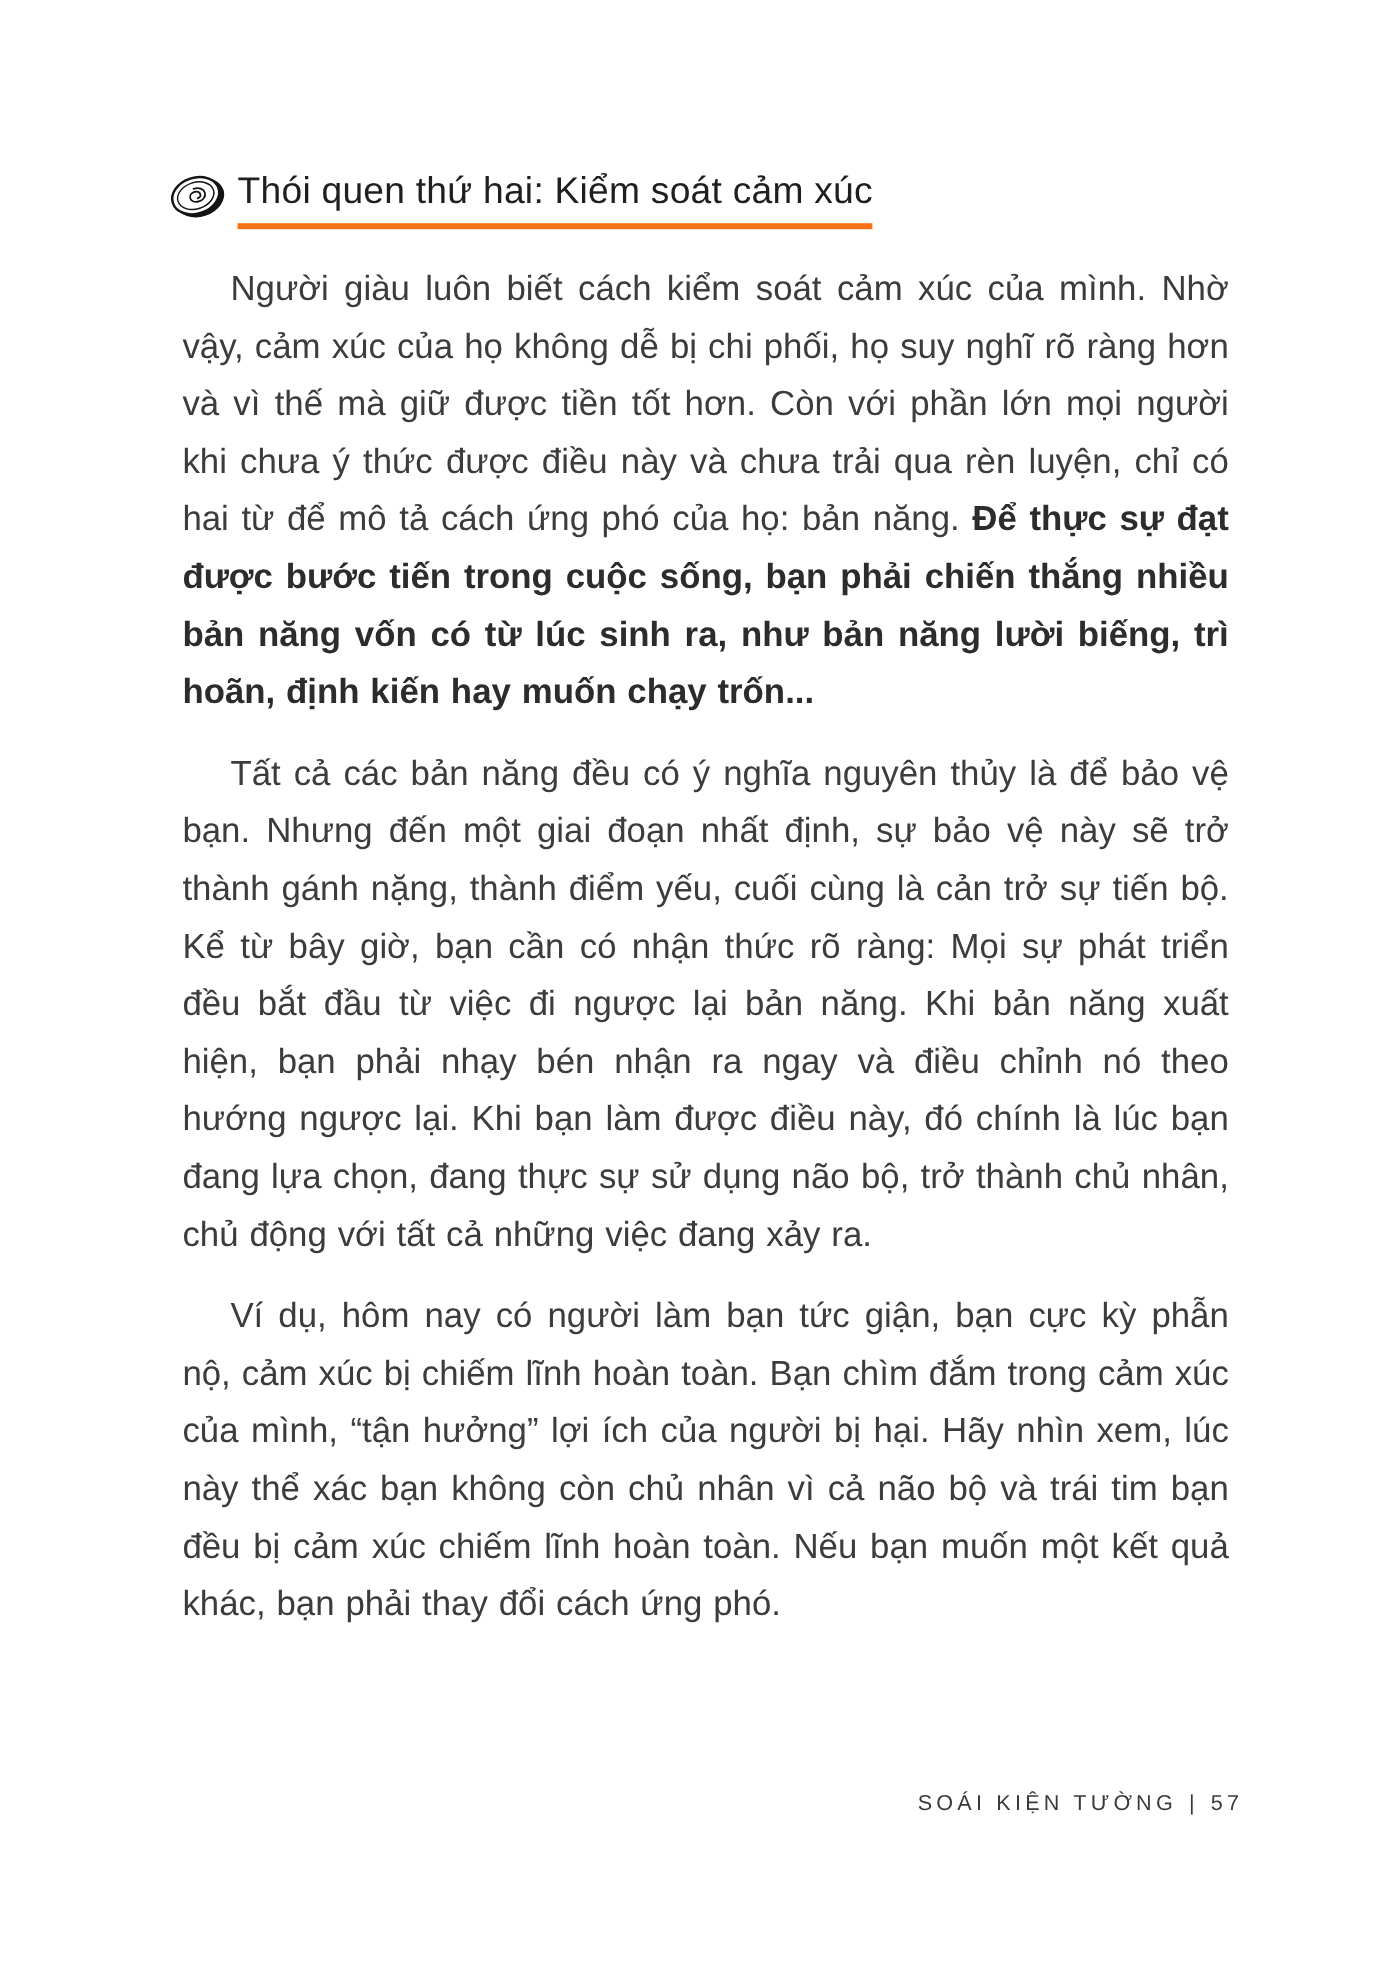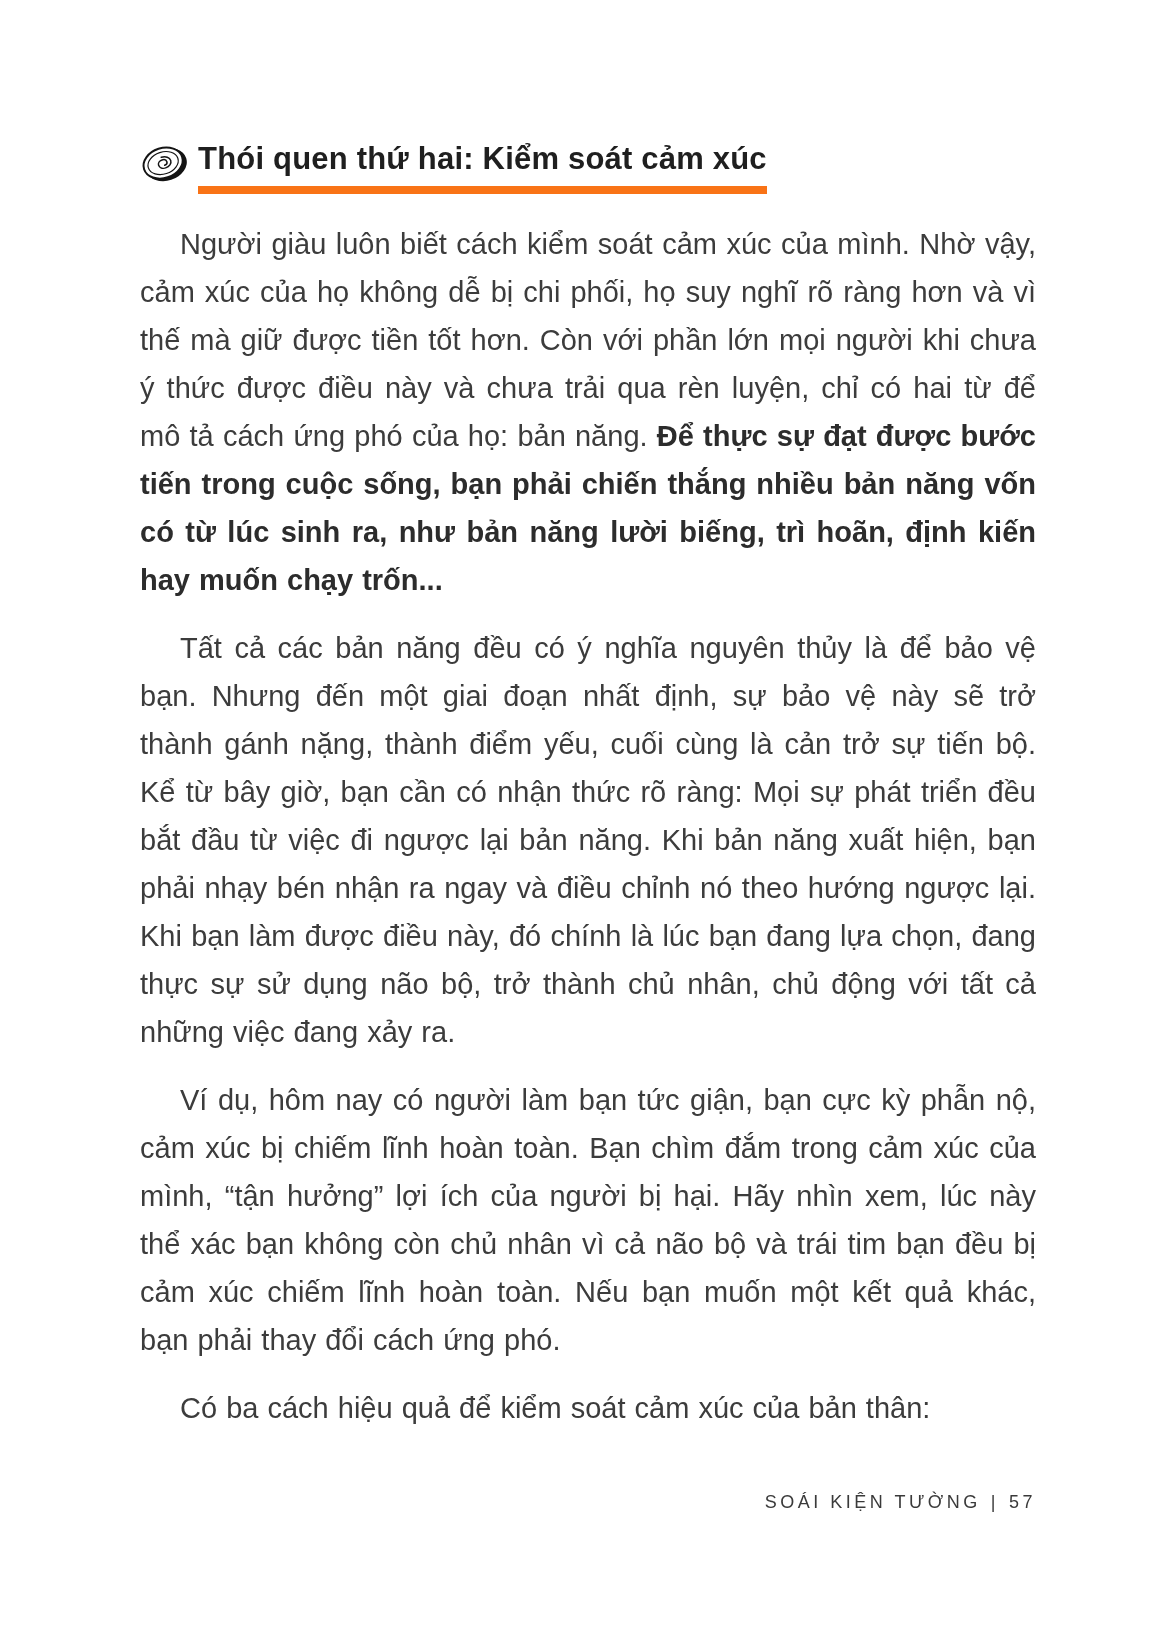--- a/index.html
+++ b/index.html
@@ -26,28 +26,28 @@
   .coin {
     width: 50px;
     height: 52px;
     flex: 0 0 auto;
     margin-right: 8px;
     margin-top: -2px;
   }
   .heading-text {
     display: inline-block;
     font-size: 31px;
-    font-weight: 700;
+    font-weight: 400;
     color: #1f1f1f;
     line-height: 1.25;
     letter-spacing: 0.2px;
-    border-bottom: 8px solid #f97316;
+    border-bottom: 5px solid #f97316;
     padding-bottom: 7px;
   }
-  .body-text { margin: 0; }
+  .body-text { margin: 12px; }
   .para {
     margin: 0 0 20px 0;
     font-size: 29px;
     line-height: 48px;
     text-align: justify;
     text-indent: 40px;
     color: #3c3c3c;
     word-spacing: 1px;
   }
   .run.bold {
@@ -80,20 +80,19 @@
         </g>
       </svg>
     </span>
     <span class="heading-text">Thói quen thứ hai: Kiểm soát cảm xúc</span>
   </h1>
 
   <div class="body-text">
       <p class="para"><span class="run">Người giàu luôn biết cách kiểm soát cảm xúc của mình. Nhờ vậy, cảm xúc của họ không dễ bị chi phối, họ suy nghĩ rõ ràng hơn và vì thế mà giữ được tiền tốt hơn. Còn với phần lớn mọi người khi chưa ý thức được điều này và chưa trải qua rèn luyện, chỉ có hai từ để mô tả cách ứng phó của họ: bản năng. </span><span class="run bold">Để thực sự đạt được bước tiến trong cuộc sống, bạn phải chiến thắng nhiều bản năng vốn có từ lúc sinh ra, như bản năng lười biếng, trì hoãn, định kiến hay muốn chạy trốn...</span></p>
       <p class="para"><span class="run">Tất cả các bản năng đều có ý nghĩa nguyên thủy là để bảo vệ bạn. Nhưng đến một giai đoạn nhất định, sự bảo vệ này sẽ trở thành gánh nặng, thành điểm yếu, cuối cùng là cản trở sự tiến bộ. Kể từ bây giờ, bạn cần có nhận thức rõ ràng: Mọi sự phát triển đều bắt đầu từ việc đi ngược lại bản năng. Khi bản năng xuất hiện, bạn phải nhạy bén nhận ra ngay và điều chỉnh nó theo hướng ngược lại. Khi bạn làm được điều này, đó chính là lúc bạn đang lựa chọn, đang thực sự sử dụng não bộ, trở thành chủ nhân, chủ động với tất cả những việc đang xảy ra.</span></p>
       <p class="para"><span class="run">Ví dụ, hôm nay có người làm bạn tức giận, bạn cực kỳ phẫn nộ, cảm xúc bị chiếm lĩnh hoàn toàn. Bạn chìm đắm trong cảm xúc của mình, “tận hưởng” lợi ích của người bị hại. Hãy nhìn xem, lúc này thể xác bạn không còn chủ nhân vì cả não bộ và trái tim bạn đều bị cảm xúc chiếm lĩnh hoàn toàn. Nếu bạn muốn một kết quả khác, bạn phải thay đổi cách ứng phó.</span></p>
-      <p class="para"><span class="run">Có ba cách hiệu quả để kiểm soát cảm xúc của bản thân:</span></p>
     </div>
 
   <div class="footer">
     <span>SOÁI KIỆN TƯỜNG</span><span class="sep">|</span><span>57</span>
   </div>
 
 </div>
 
 </body></html>

